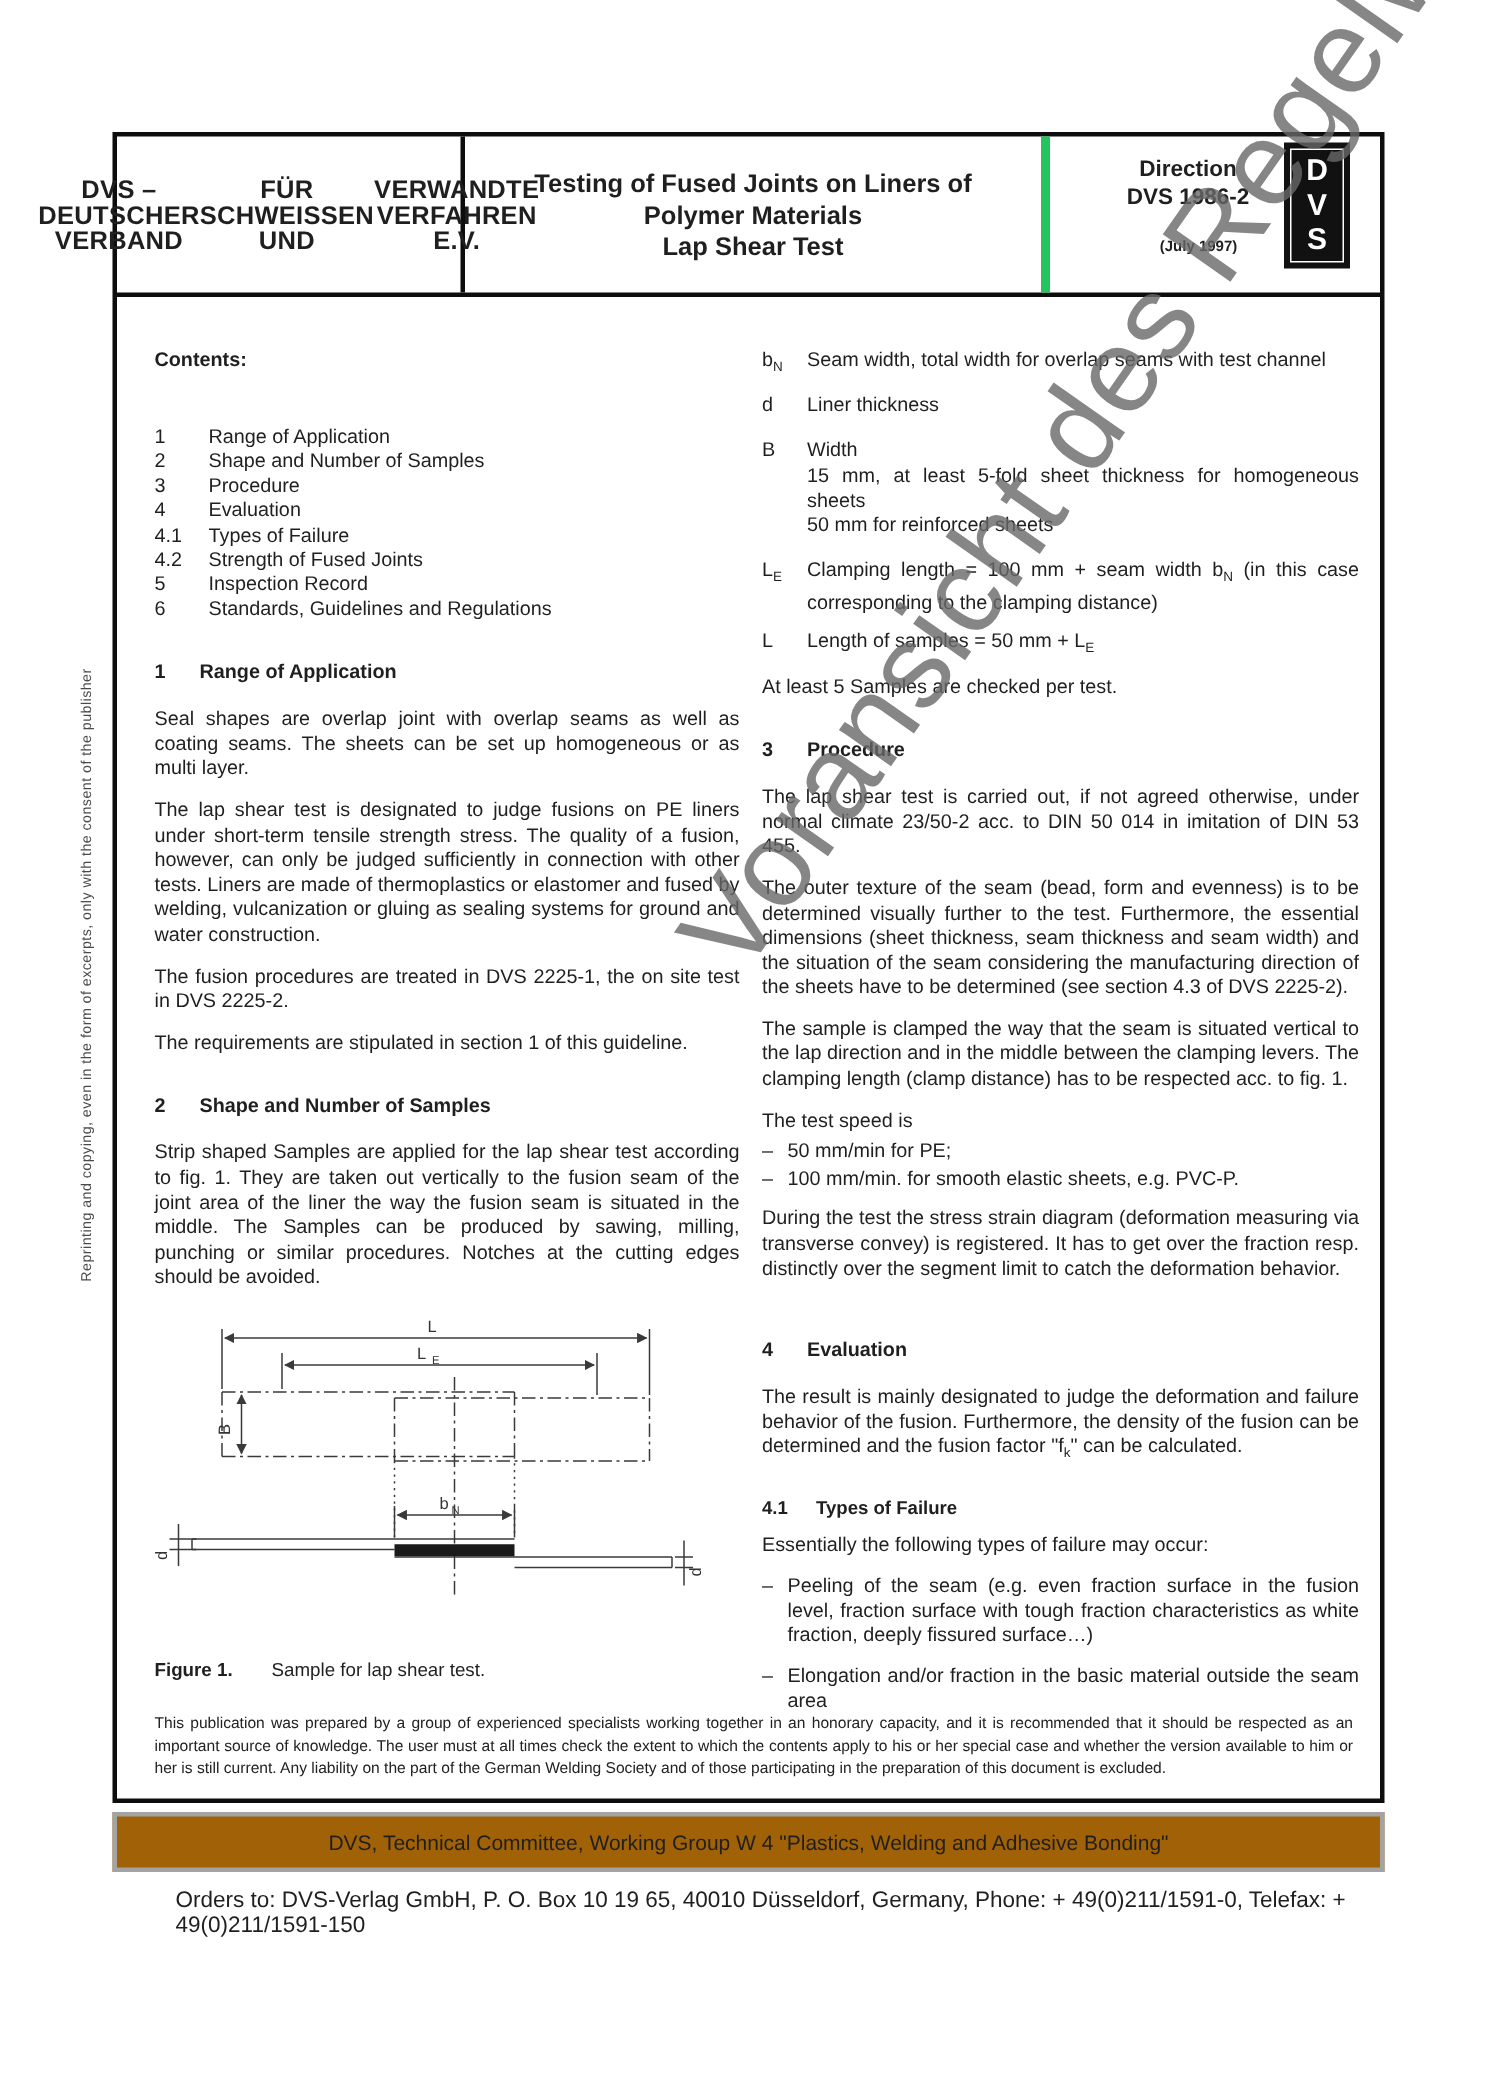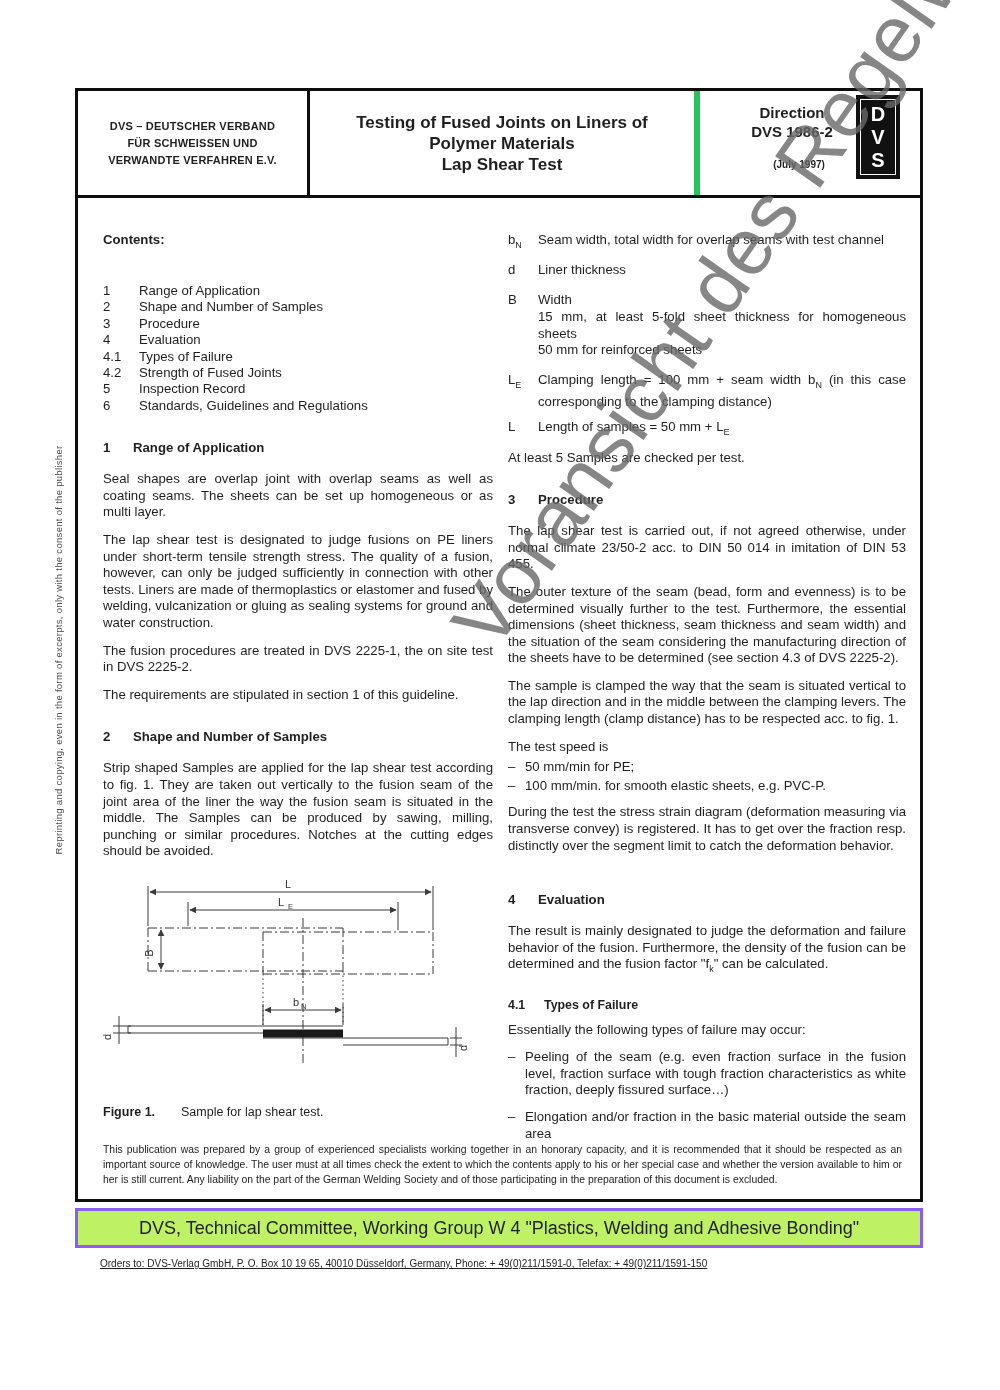--- a/index.html
+++ b/index.html
@@ -15,22 +15,22 @@
     white-space:nowrap; font-size:9.5px; color:#4a4a4a; letter-spacing:.3px;
   }
   
   .main-frame {
     position:absolute; left:75px; top:88px; width:842px; height:1108px;
     border:3px solid #0d0d0d; background:#fff;
   }
   .header { display:flex; height:104px; border-bottom:3px solid #0d0d0d; }
   .h-org {
     width:229px; border-right:3px solid #0d0d0d;
-    display:flex; flex-direction:column; justify-content:center; align-items:center;
-    font-weight:bold; font-size:11px; line-height:17px; text-align:center; letter-spacing:.2px;
+    display:flex; flex-direction:row; justify-content:center; align-items:center;
+    font-weight:bold; font-size:17px; line-height:17px; text-align:center; letter-spacing:.2px;
   }
   .h-title {
     flex:1; border-right:6px solid #22c55e;
     display:flex; flex-direction:column; justify-content:center; align-items:center;
     font-weight:bold; font-size:17px; line-height:21px; text-align:center;
   }
   .h-dir { width:220px; position:relative; }
   .dir-text {
     position:absolute; left:17px; top:12px; width:150px; text-align:center;
     font-weight:bold; font-size:15px; line-height:19px;
@@ -79,25 +79,25 @@
   .figure-caption { display:flex; font-size:12.5px; margin-top:10px; }
   .figure-caption .cap-label { font-weight:bold; width:78px; flex:none; }
   
   .disclaimer {
     position:absolute; left:25px; right:18px; bottom:12px;
     font-size:10.4px; line-height:15px; text-align:justify; color:#222;
   }
   
   .committee-box {
     position:absolute; left:75px; top:1208px; width:842px; height:34px;
-    border:3px solid #8b5cf6; display:flex; align-items:center; justify-content:center;
-    font-size:18px; background:#bef264;
+    border:3px solid #a3a3a3; display:flex; align-items:center; justify-content:center;
+    font-size:14px; background:#a16207;
   }
   .orders {
-    position:absolute; left:100px; top:1258px; font-size:10px; color:#1f1f1f;text-decoration:underline;
+    position:absolute; left:117px; top:1258px; font-size:15px; color:#1f1f1f;
   }
   
   .watermark {
     position:absolute; left:472px; top:638px; width:0; height:0;
     pointer-events:none;
   }
   .watermark span {
     display:block; white-space:nowrap;
     transform:translate(-50%,-50%) rotate(-55deg);
     font-size:80px; color:rgba(104,104,104,.8); letter-spacing:1px;

